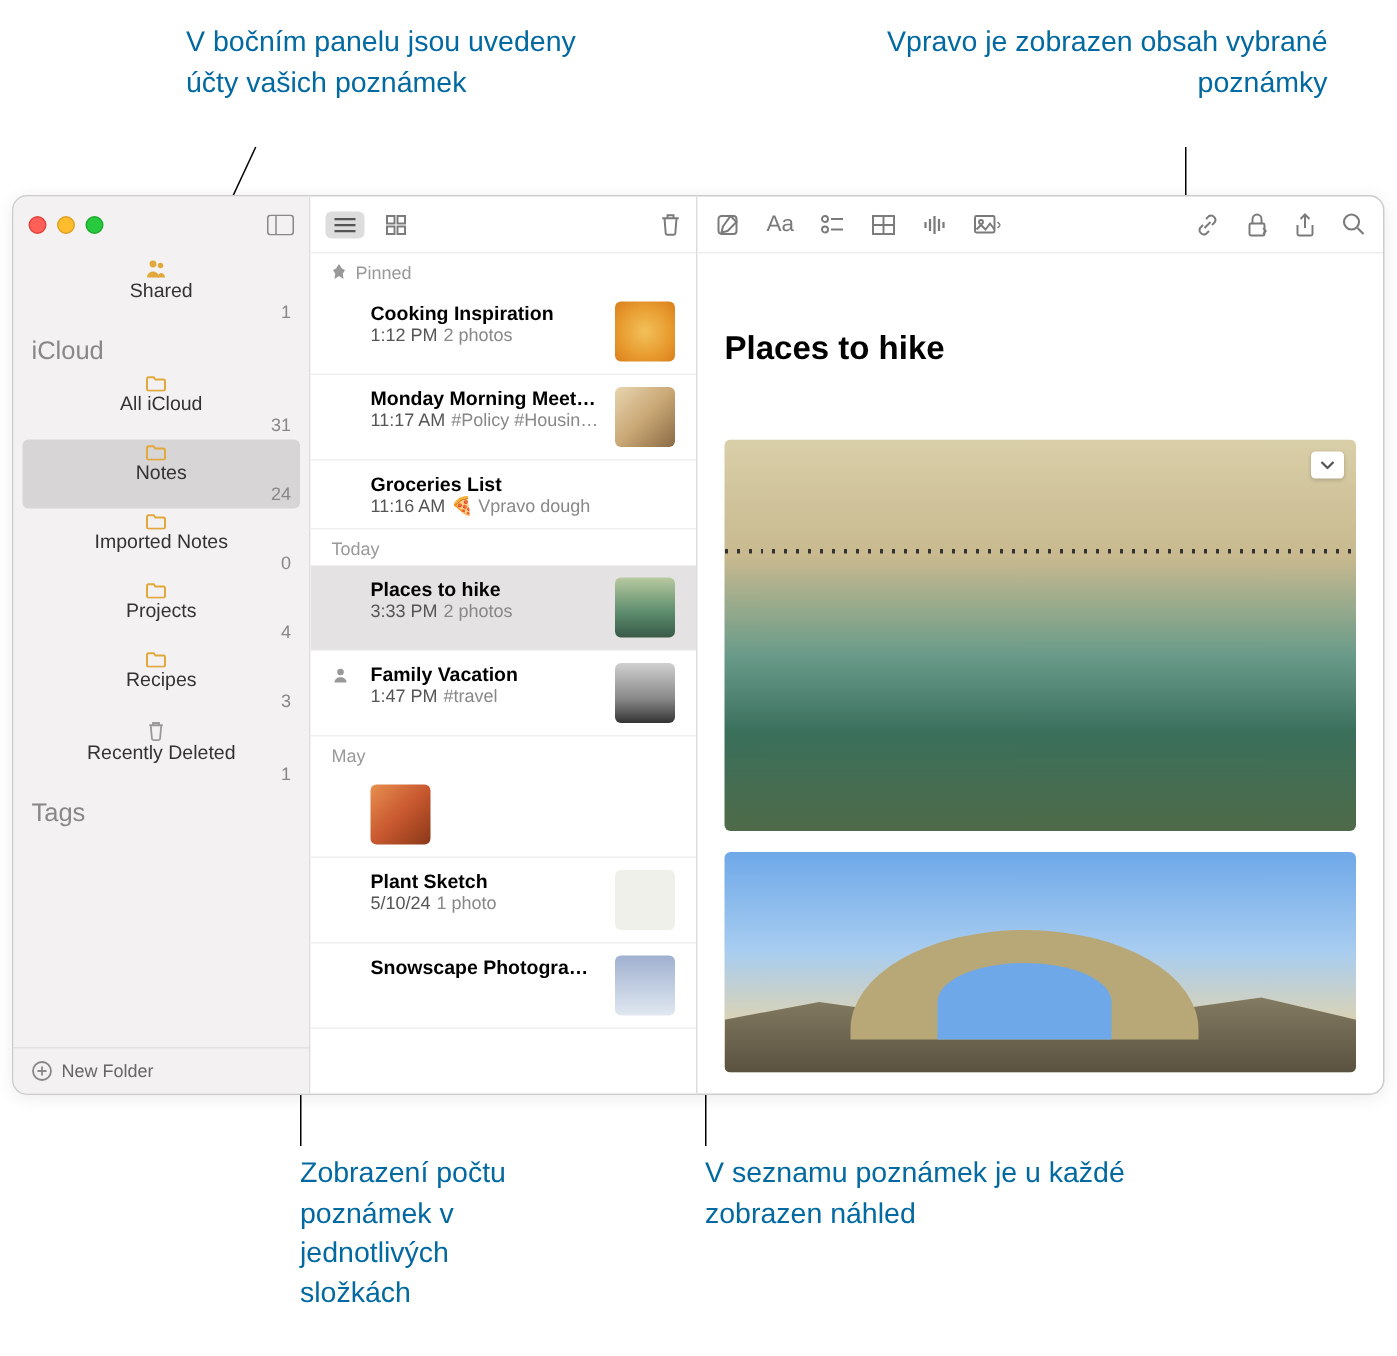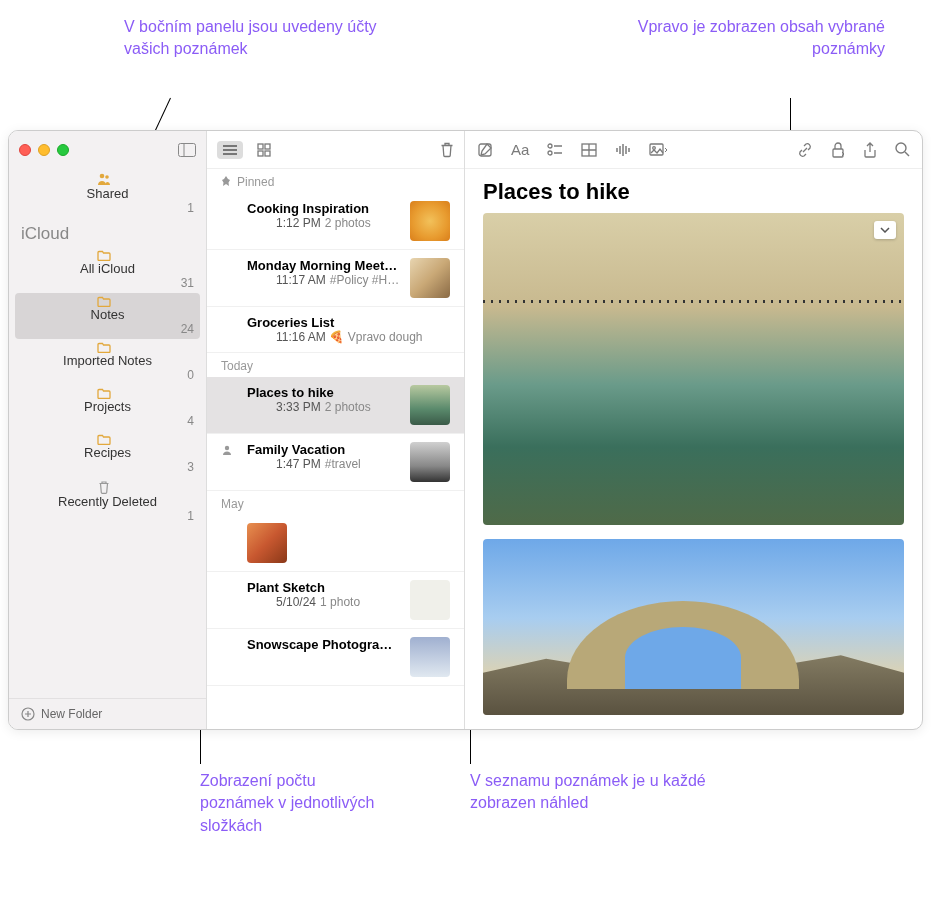--- a/index.html
+++ b/index.html
@@ -1,18 +1,18 @@
 <!DOCTYPE html>
 <html><head>
 <meta charset="utf-8">
 <style>
   * { box-sizing: border-box; margin: 0; padding: 0; font-family: -apple-system, "Helvetica Neue", Arial, sans-serif; }
   body { background: #fff; width: 931px; height: 904px; position: relative; overflow: hidden; }
 
-  .callout { position: absolute; font-size: 16px; line-height: 1.4; color: #8b5cf6; }
+  .callout { position: absolute; font-size: 19px; line-height: 1.4; color: #0369a1; }
   .callout.c1 { top: 16px; left: 124px; width: 280px; }
   .callout.c2 { top: 16px; left: 585px; width: 300px; text-align: right; }
   .callout.c3 { top: 770px; left: 200px; width: 175px; }
   .callout.c4 { top: 770px; left: 470px; width: 300px; }
 
   .leader { position: absolute; background: #000; }
 
   .app-window { position: absolute; top: 130px; left: 8px; width: 915px; height: 600px; border: 1px solid #ccc; border-radius: 10px; background: #fff; display: flex; overflow: hidden; box-shadow: 0 2px 12px rgba(0,0,0,0.08); }
 
   
@@ -35,26 +35,26 @@
   
   .notelist { width: 258px; border-right: 1px solid #ddd; background: #fff; display:flex; flex-direction:column; overflow-y:auto; }
   .nl-toolbar { height: 38px; display:flex; align-items:center; padding: 0 10px; border-bottom:1px solid #eee; gap:14px; }
   .nl-toolbar .spacer { flex:1; }
   .nl-section-head { padding: 6px 14px 4px; font-size: 12px; color: #999; display:flex; align-items:center; gap:6px; }
   .note-item { padding: 8px 14px; display:flex; gap:10px; border-bottom:1px solid #f0f0f0; }
   .note-item.sel { background: #e4e2e3; }
   .note-body { flex:1; min-width:0; }
   .note-title { font-size: 13px; font-weight: 600; color: #000; white-space:nowrap; overflow:hidden; text-overflow:ellipsis; }
   .note-sub { font-size: 12px; color: #888; white-space:nowrap; overflow:hidden; text-overflow:ellipsis; }
-  .note-sub .time { color: #555; margin-right: 4px; margin-left: 29px; }
+  .note-sub .time { color: #555; margin-right: 4px; }
   .note-thumb { width: 40px; height: 40px; border-radius: 4px; background: #ccc; flex-shrink:0; }
   .note-icon-left { width:16px; display:flex; align-items:flex-start; padding-top:2px; color:#888; flex-shrink:0; }
 
   
-  .notecontent { flex:1; display:flex; flex-direction:column; overflow:hidden; }
+  .notecontent { flex:1; display:flex; flex-direction:column; overflow:hidden;gap:40px; }
   .nc-toolbar { height: 38px; display:flex; align-items:center; padding:0 12px; gap:18px; border-bottom:1px solid #eee; color:#666; font-size:14px; }
   .nc-toolbar .spacer { flex:1; }
   .nc-title { font-size: 22px; font-weight: 700; padding: 10px 18px 8px; }
   .nc-images { flex:1; padding: 0 18px 14px; display:flex; flex-direction:column; gap:14px; overflow:hidden; }
   .nc-img { width:100%; border-radius:4px; position:relative; overflow:hidden; }
   .nc-img1 { height: 320px; background: linear-gradient(to bottom, #d9cfa8 0%, #c8b98f 30%, #6a9b8a 55%, #3a6f5c 75%, #4f6a48 100%); }
   .nc-img2 { height: 180px; background: linear-gradient(to bottom, #6ea8e8 0%, #a8cdf0 45%, #d8d2b8 75%, #b0a88a 100%); }
   .img-menu { position:absolute; top:8px; right:8px; width:22px; height:18px; background:#fff; border-radius:3px; display:flex; align-items:center; justify-content:center; font-size:10px; box-shadow:0 1px 3px rgba(0,0,0,0.2); }
 
   .folder-ico { color:#e2a83c; }
@@ -172,20 +172,21 @@
     <div class="sb-row">
       <span class="ico" style="color:#999;">
           <svg width="12" height="14" viewBox="0 0 12 14" fill="none" stroke="currentColor" stroke-width="1.2">
             <path d="M1.5 3.5h9M4 3V2h4v1M2.5 3.5l.8 9a1 1 0 001 .9h3.4a1 1 0 001-.9l.8-9"></path>
           </svg>
         </span>
       <span>Recently Deleted</span>
       <span class="cnt">1</span>
     </div>
 
+    <div class="sb-head">Tags</div>
 
     <div class="sb-footer">
       <span>
           <svg width="14" height="14" viewBox="0 0 14 14" fill="none" stroke="#888" stroke-width="1.2">
             <circle cx="7" cy="7" r="6"></circle>
             <line x1="7" y1="4" x2="7" y2="10"></line>
             <line x1="4" y1="7" x2="10" y2="7"></line>
           </svg>
         </span>
       <span>New Folder</span>

